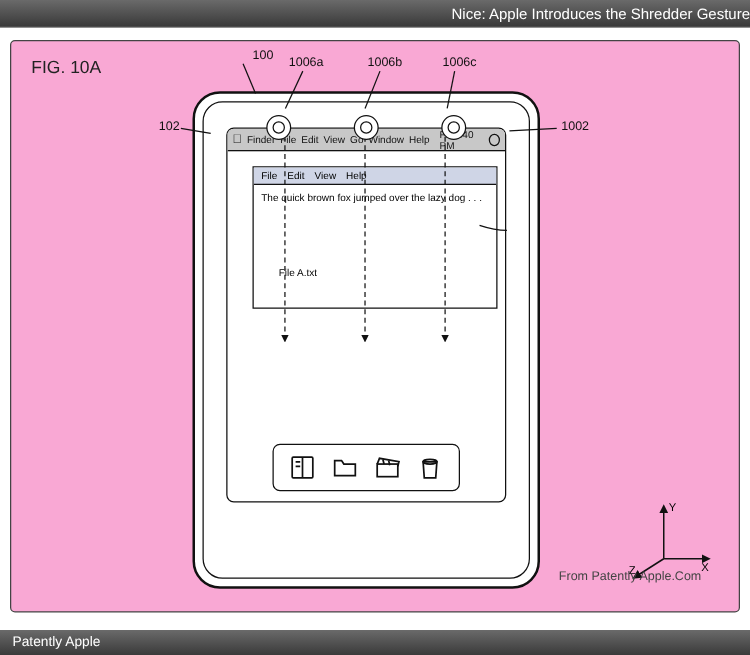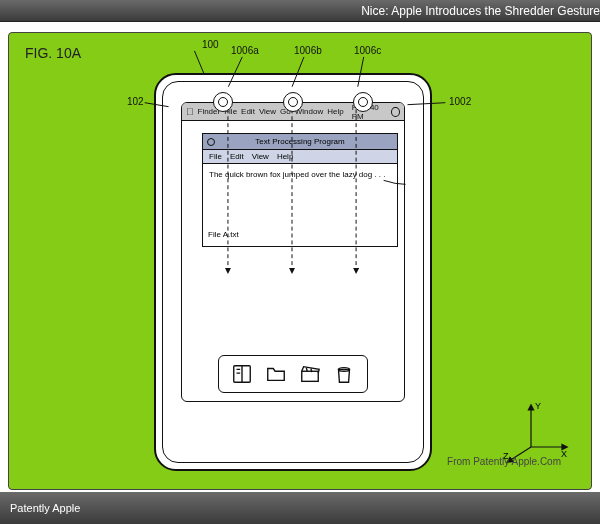--- a/index.html
+++ b/index.html
@@ -18,33 +18,33 @@
     font-size: 12px;
     line-height: 22px;
     text-align: right;
     border-bottom: 1px solid #222;
   }
   .canvas {
     position: absolute;
     left: 8px; right: 8px; top: 32px; bottom: 34px;
     border: 1px solid #444;
     border-radius: 4px;
-    background: #84cc16;
+    background: #f9a8d4;
   }
   .fig-label {
     position: absolute;
     top: 12px; left: 16px;
     font-size: 14px;
     font-weight: normal;
     color: #222;
   }
   .footer {
     position: absolute;
     left: 0; right: 0; bottom: 0;
-    height: 32px;
+    height: 20px;
     background: linear-gradient(to bottom, #6a6a6a 0%, #3a3a3a 100%);
     color: #fff;
     font-size: 11px;
     display: flex;
     justify-content: space-between;
     align-items: center;
     padding: 0 10px;
   }
   .attr {
     position: absolute;
@@ -132,21 +132,21 @@
   }
   .win-body {
     padding: 6px;
     font-size: 8px;
     line-height: 1.25;
     height: calc(100% - 30px);
     position: relative;
   }
   .win-file {
     position: absolute;
-    left: 5px; bottom: 6px;
+    left: 20px; bottom: 6px;
     font-size: 8px;
   }
   
   .dock {
     position: absolute;
     left: 50%; transform: translateX(-50%);
     bottom: 8px;
     width: 150px; height: 38px;
     border: 1px solid #111;
     border-radius: 6px;
@@ -235,24 +235,20 @@
           <span>View</span>
           <span>Go</span>
           <span>Window</span>
           <span>Help</span>
           <span class="spacer"></span>
           <span>Fri 3:40 PM</span>
           <span class="search-icon"></span>
         </div>
 
         <div class="win">
-          <div class="win-title">
-            <span class="dot"></span>
-            <span>Text Processing Program</span>
-          </div>
           <div class="win-menu">
             <span>File</span>
             <span>Edit</span>
             <span>View</span>
             <span>Help</span>
           </div>
           <div class="win-body">
             <span>The quick brown fox jumped over the lazy dog . . .</span>
             <div class="win-file">File A.txt</div>
           </div>

